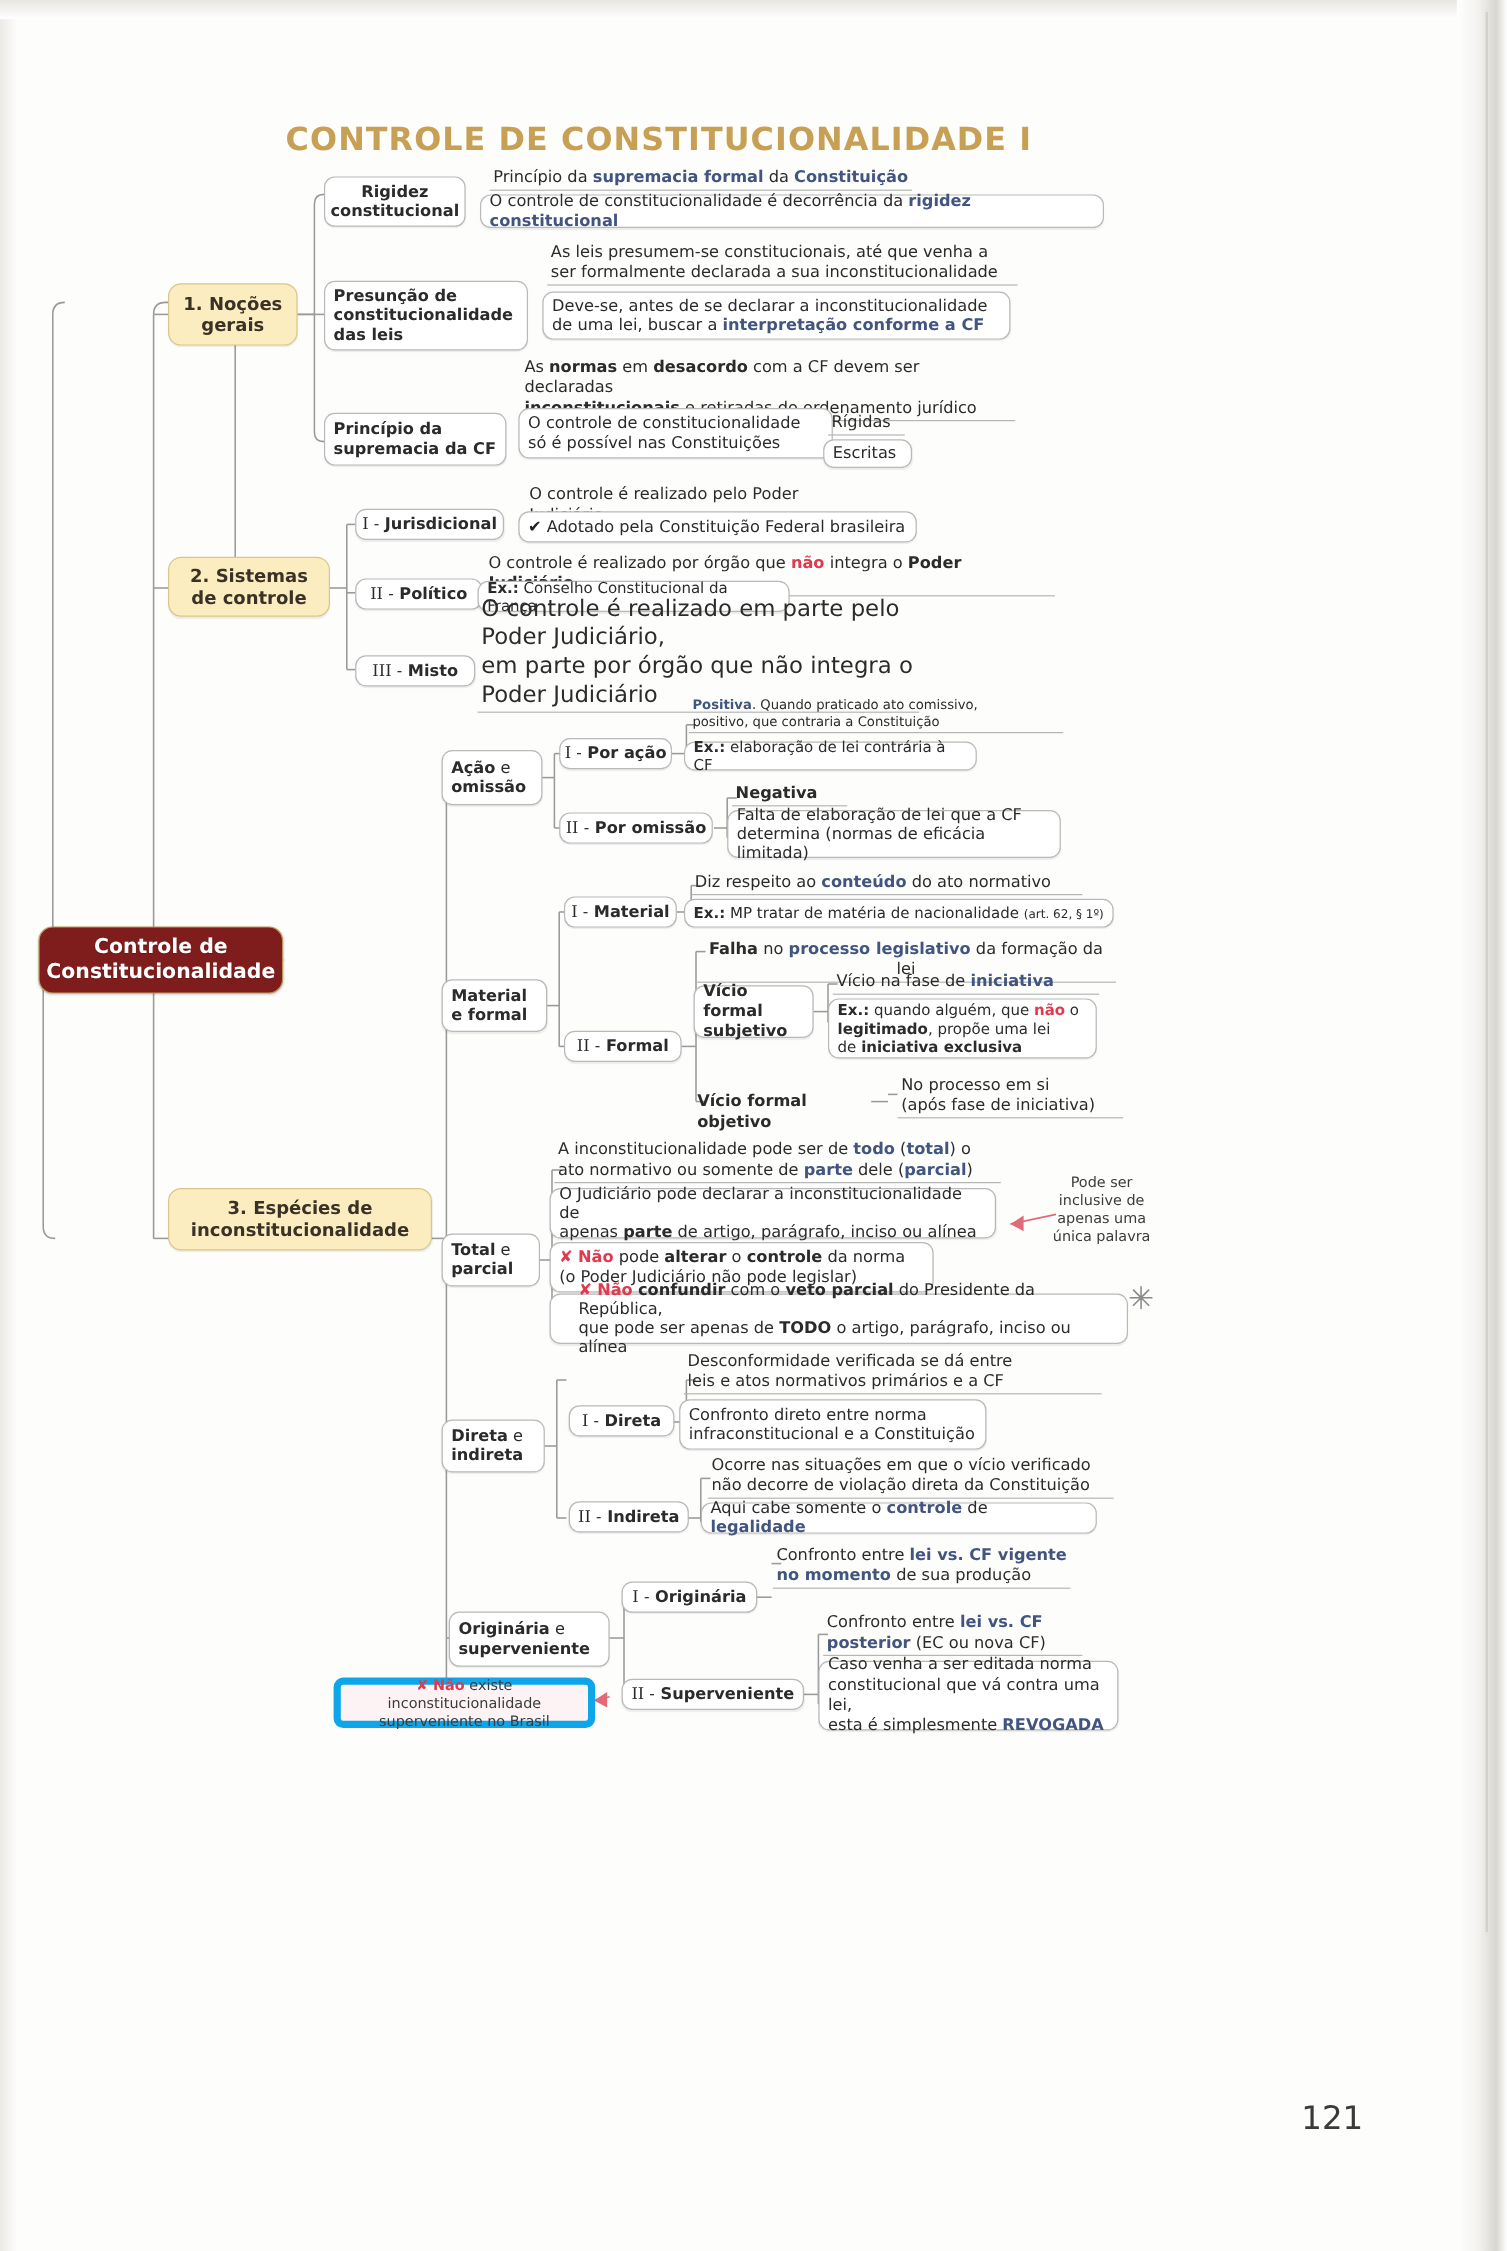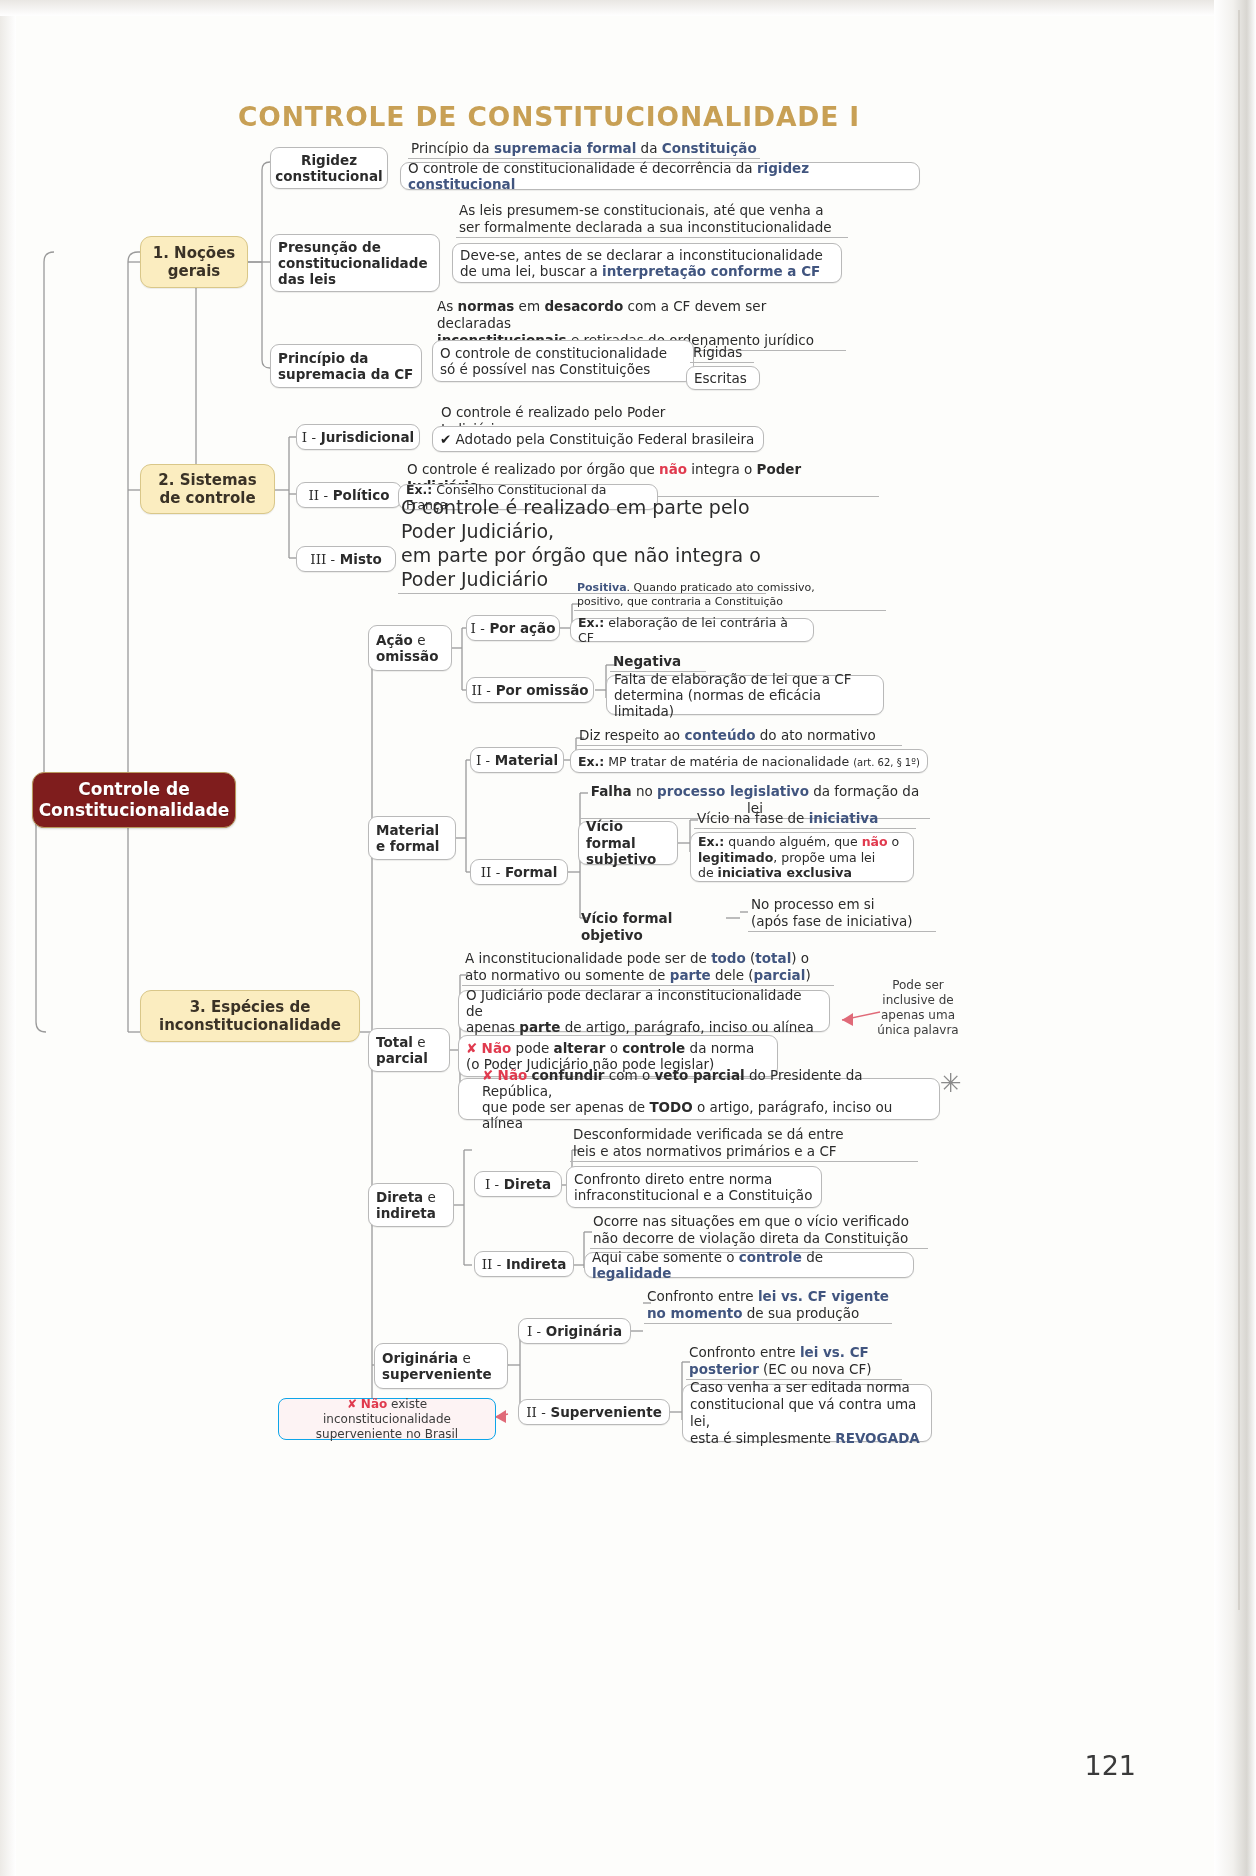--- a/index.html
+++ b/index.html
@@ -80,21 +80,21 @@
   .b{font-weight:bold;}
   .blue{color:#41557f;font-weight:bold;}
   .red{color:#e03a4e;font-weight:bold;}
   .tiny{font-size:10px;}
   .chk{color:#222;font-weight:bold;}
   .xmark{color:#e03a4e;font-weight:bold;}
 
   .callout{
     position:absolute;
     background:#fdf3f4;
-    border:1px solid #0ea5e9;
+    border:6px solid #0ea5e9;
     border-radius:8px;
     line-height:1.25;
     text-align:center;
     box-sizing:border-box;
     padding:3px 6px;
     color:#3b3b3b;
   }
   .callout-plain{
     position:absolute;
     line-height:1.25;

